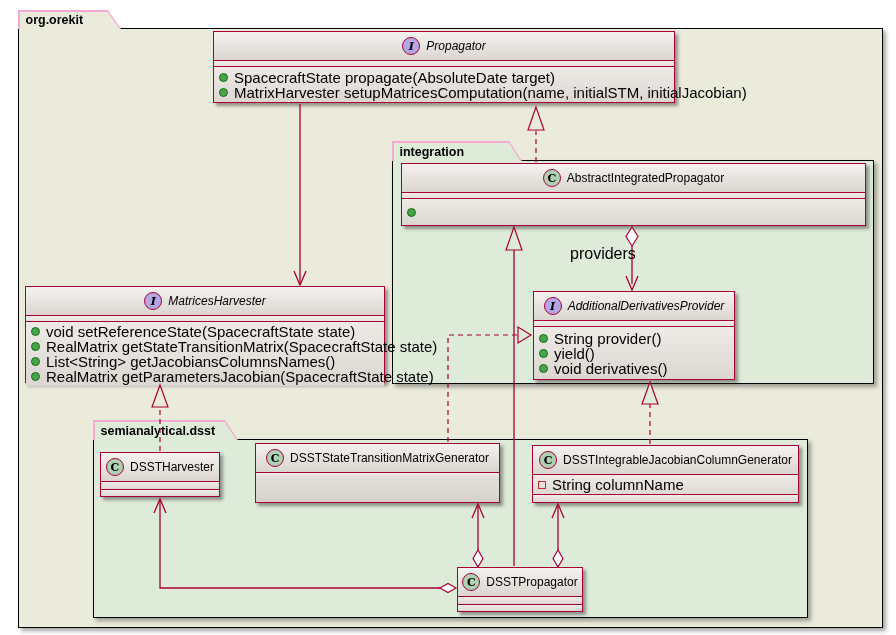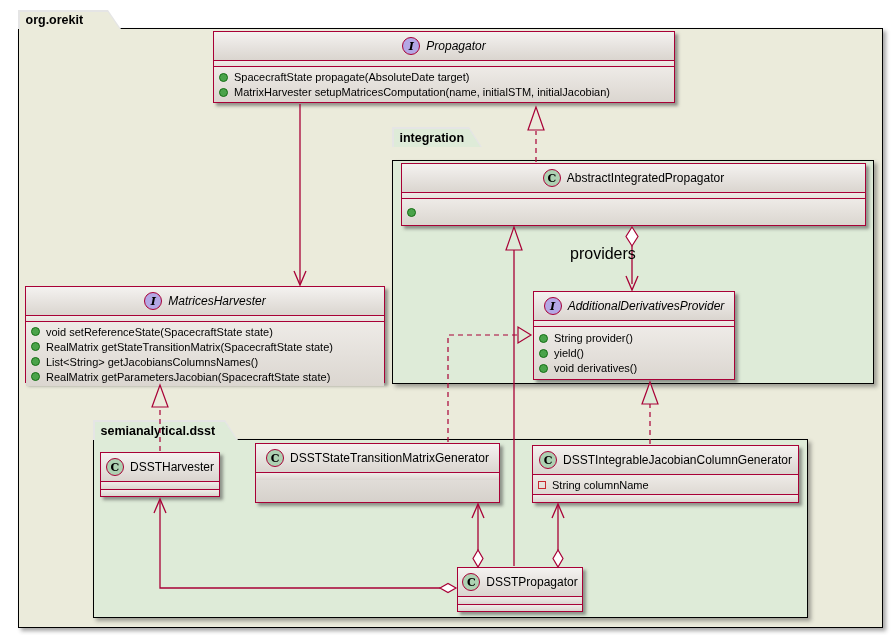--- a/index.html
+++ b/index.html
@@ -5,21 +5,21 @@
   html,body{margin:0;padding:0;background:#ffffff;}
   .stage{position:relative;width:896px;height:635px;background:#ffffff;
          font-family:"Liberation Sans",sans-serif;color:#000;overflow:hidden;}
 
   
   .pkg-body{position:absolute;border:1.5px solid #000;box-sizing:border-box;
             box-shadow:3px 3px 4px rgba(60,60,60,.45);}
   .pkg-beige{background:#EBEBDB;}
   .pkg-green{background:#DEEBD8;}
   .pkg-tab{position:absolute;clip-path:polygon(0 0,calc(100% - 13px) 0,100% 100%,0 100%);
-           background:#e5e5e5;z-index:4;text-align:center;}
+           background:#f9a8d4;z-index:4;text-align:center;}
   .pkg-tab-fill{position:absolute;left:1.5px;top:1.5px;right:1.5px;bottom:0;
                 clip-path:polygon(0 0,calc(100% - 12px) 0,100% 100%,0 100%);
                 display:flex;align-items:center;padding-left:6px;box-sizing:border-box;
                 font-weight:bold;font-size:12.5px;}
   .tab-beige{background:#EBEBDB;}
   .tab-green{background:#DEEBD8;}
 
   
   .uml-box{position:absolute;border:1.5px solid #A80036;box-sizing:border-box;
            box-shadow:3px 3px 3px rgba(60,60,60,.5);display:flex;flex-direction:column;
@@ -32,21 +32,21 @@
   .uml-sep{flex:0 0 5px;border-bottom:1px solid #A80036;
            background:linear-gradient(180deg,#EFEDE9,#E6E2DC);}
   .uml-empty{flex:1 1 auto;background:linear-gradient(180deg,#EFEDE9,#DCD7D1);}
   .uml-empty + .uml-empty{border-top:1px solid #A80036;}
   .uml-members{flex:1 1 auto;display:flex;flex-direction:column;justify-content:center;
                padding:2px 5px;background:linear-gradient(180deg,#EEEBE7,#DBD6D0);}
   .uml-fields{border-bottom:1px solid #A80036;flex:1 1 auto;display:flex;flex-direction:column;
               justify-content:center;padding:2px 5px;
               background:linear-gradient(180deg,#EEEBE7,#DED9D3);}
   .member{display:flex;align-items:center;gap:6px;height:15px;white-space:nowrap;
-          font-size:11px;}
+          font-size:15px;}
   .dot{width:7px;height:7px;border-radius:50%;background:#4AA34A;border:1px solid #156E15;
        flex:0 0 auto;}
   .sq{width:6px;height:6px;border:1.2px solid #C82930;background:transparent;flex:0 0 auto;}
   .spot{width:16px;height:16px;border-radius:50%;border:1px solid #A80036;flex:0 0 auto;
         display:flex;align-items:center;justify-content:center;
         font-family:"DejaVu Serif",serif;font-weight:bold;font-size:11px;}
   .spot-i{background:#B4A7E5;font-style:italic;}
   .spot-c{background:#ADD1B2;}
 
   
@@ -66,21 +66,21 @@
 <div class="stage">
 
   <div class="pkg-body pkg-beige" style="left:18px;top:28px;width:865px;height:600px;"></div>
   <div class="pkg-tab" style="left:18px;top:10px;width:103px;height:19px;">
     <div class="pkg-tab-fill tab-beige">
       <span>org.orekit</span>
     </div>
   </div>
 
   <div class="pkg-body pkg-green" style="left:392px;top:160px;width:482px;height:224px;z-index:2;"></div>
-  <div class="pkg-tab" style="left:392px;top:127px;width:90px;height:20px;">
+  <div class="pkg-tab" style="left:392px;top:141px;width:90px;height:20px;padding-left:40px;">
     <div class="pkg-tab-fill tab-green">
       <span>integration</span>
     </div>
   </div>
 
   <div class="pkg-body pkg-green" style="left:93px;top:439px;width:715px;height:179px;z-index:2;"></div>
   <div class="pkg-tab" style="left:93px;top:420px;width:145px;height:20px;">
     <div class="pkg-tab-fill tab-green">
       <span>semianalytical.dsst</span>
     </div>

